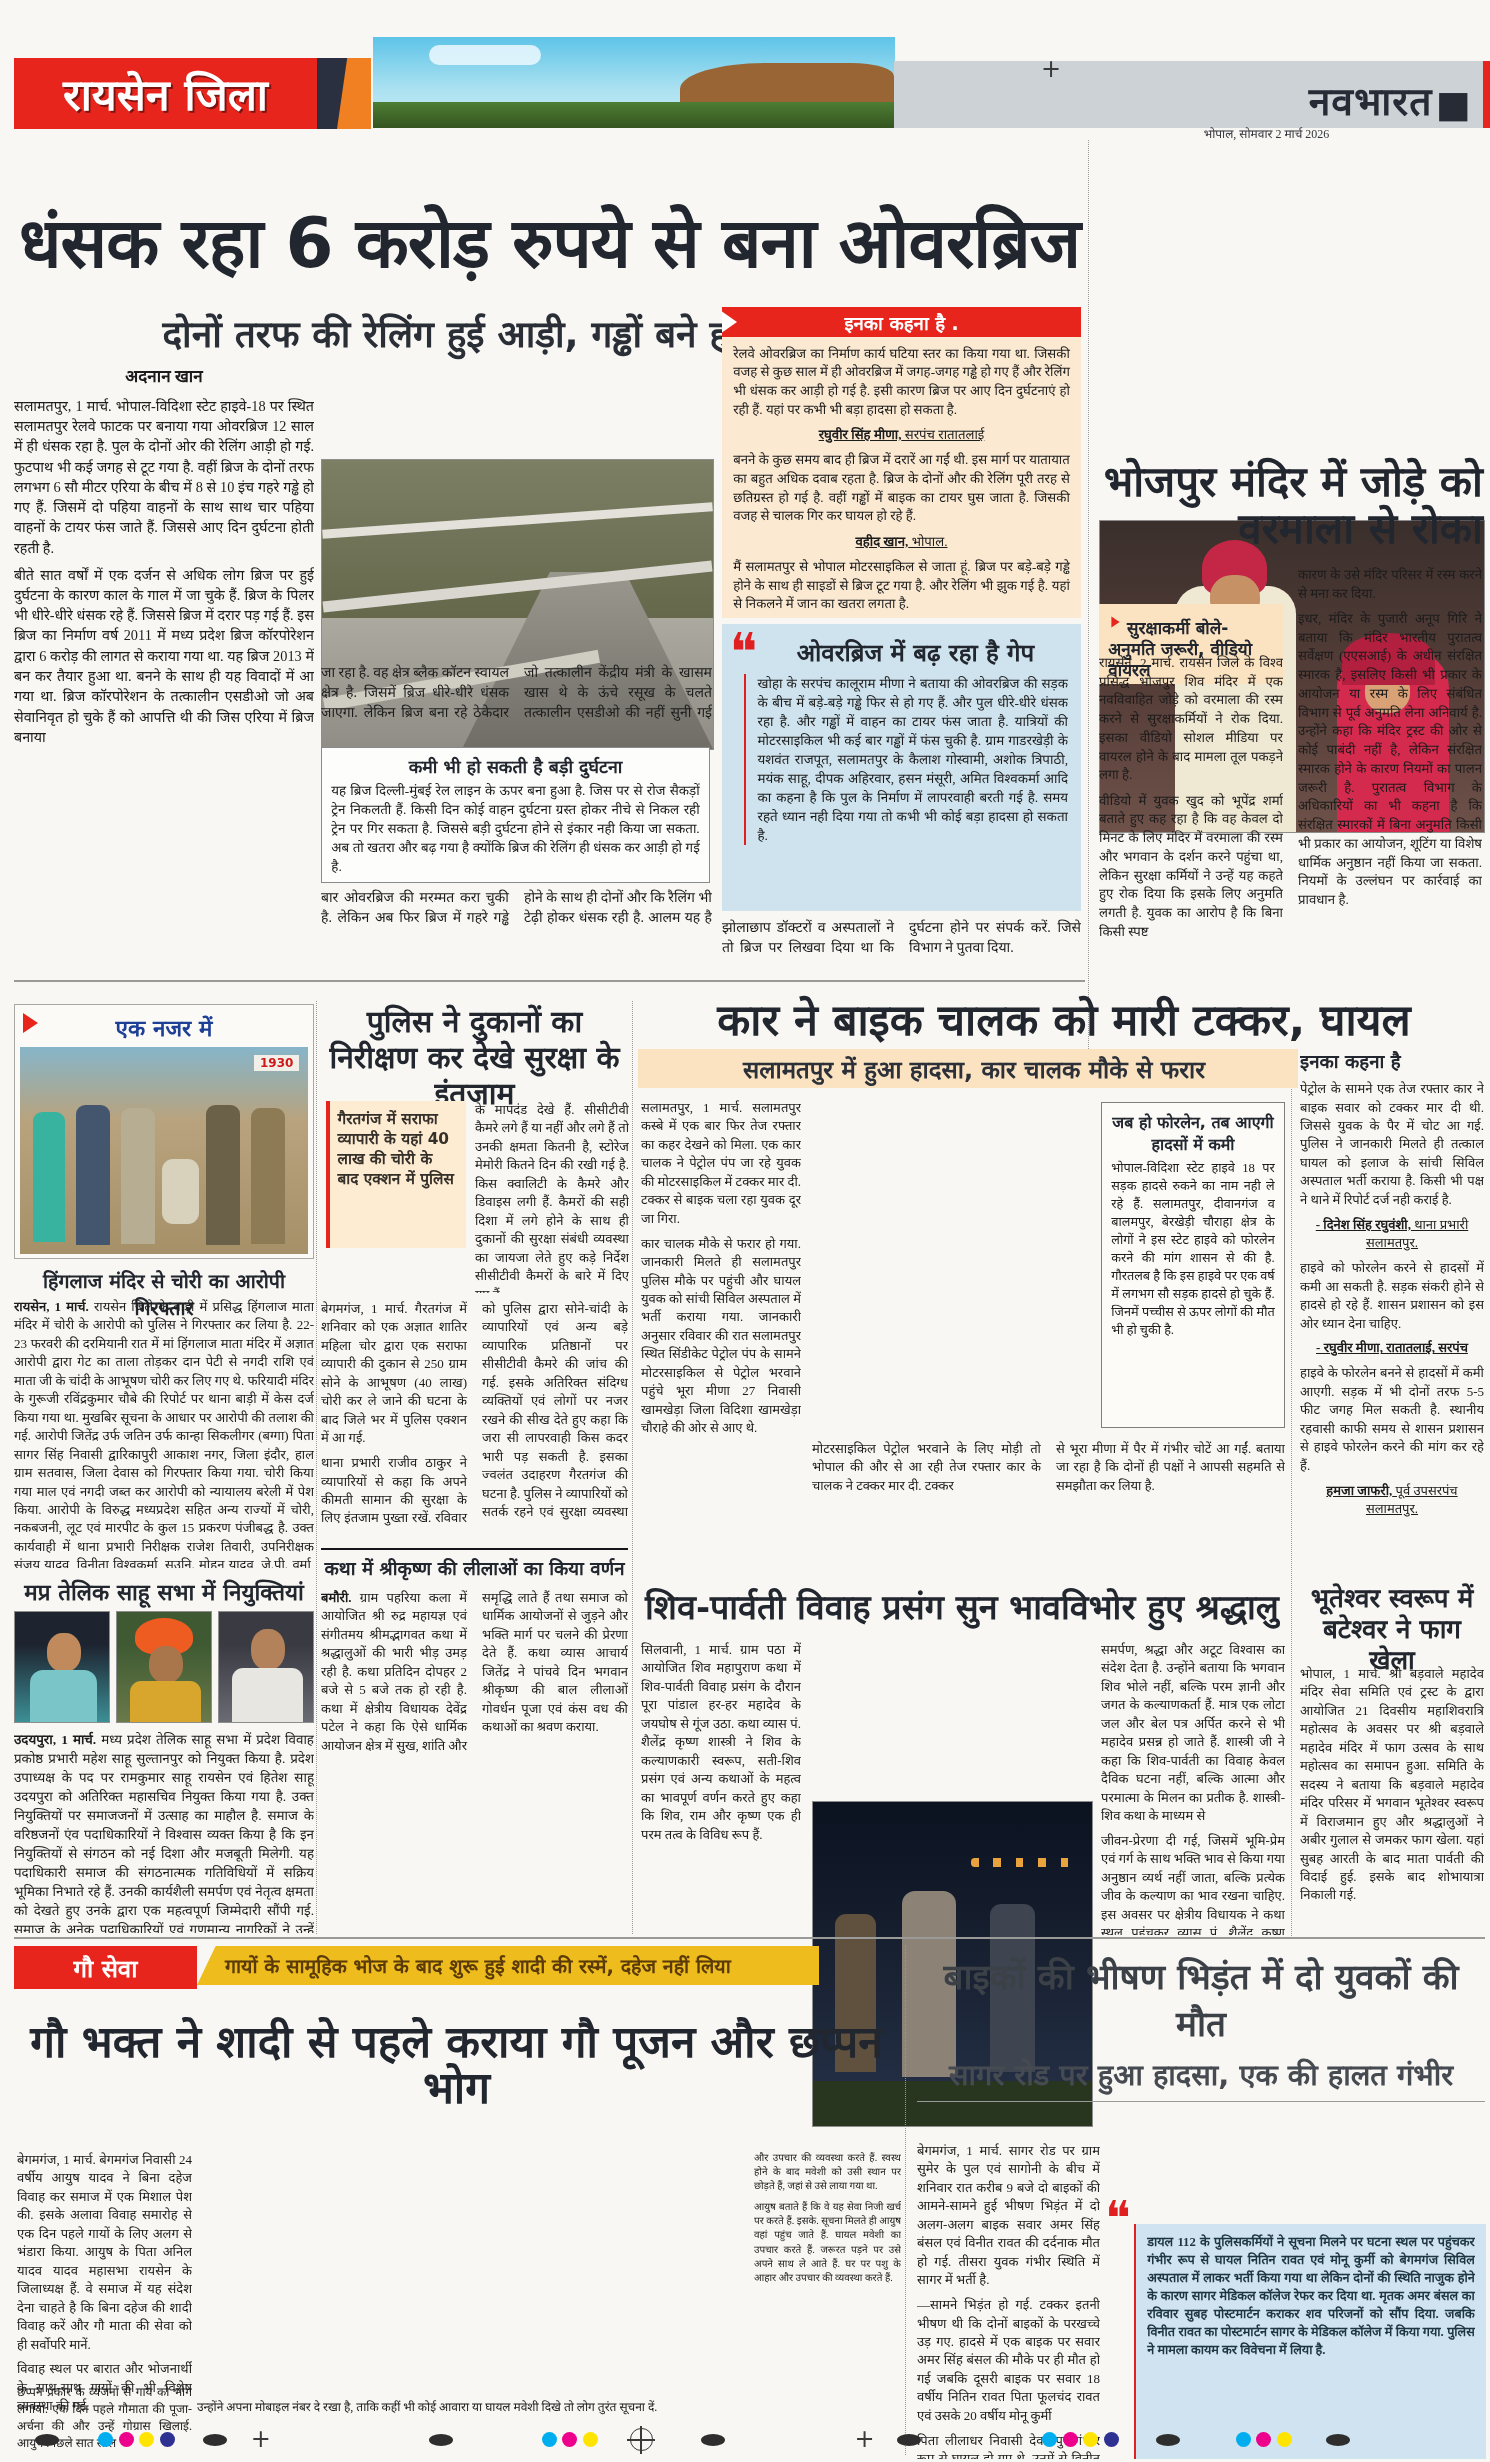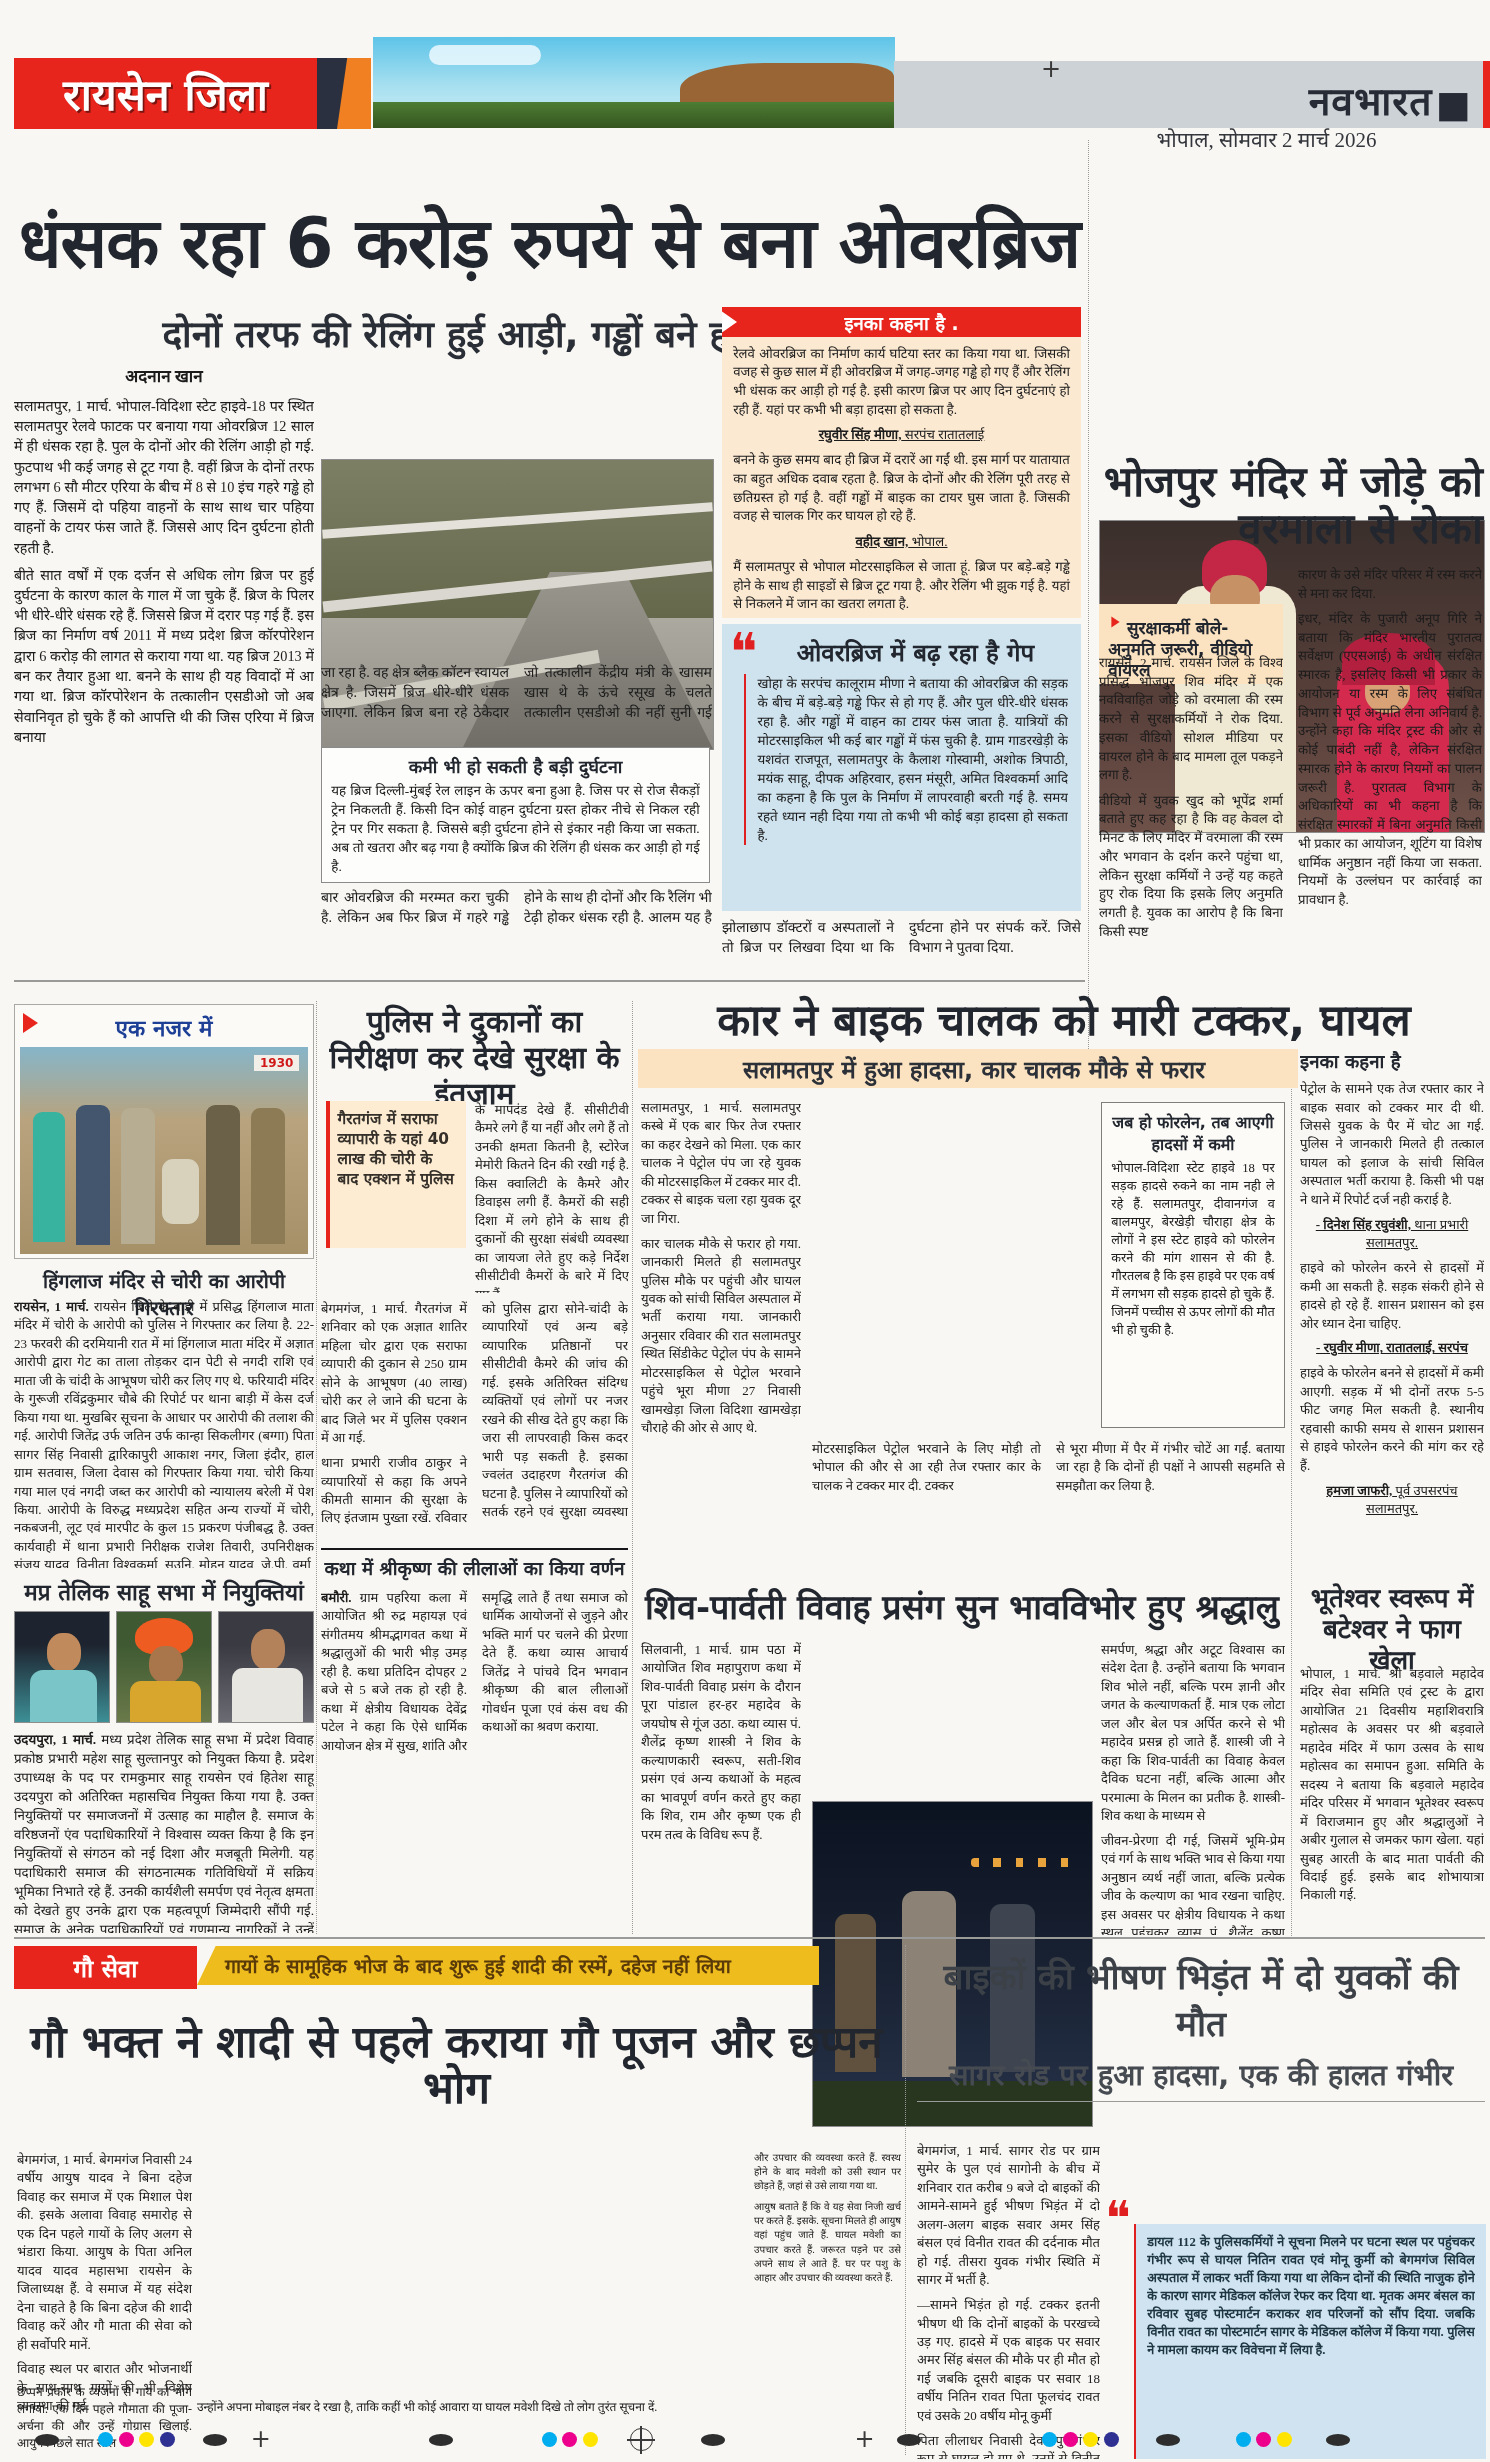--- a/index.html
+++ b/index.html
@@ -40,21 +40,21 @@
     <div class="abs" style="left:307px;top:26px;width:214px;height:65px;background:#9a6535;border-radius:40% 20% 0 0;"></div>
     <div class="abs" style="left:0;top:65px;width:522px;height:26px;background:linear-gradient(180deg,#4d7d34,#35551f);"></div>
     <div class="abs" style="left:56px;top:7.5px;width:112px;height:20.5px;background:#f4fbff;border-radius:18.6px;opacity:.8;"></div>
   </div>
   <div class="abs" style="left:894px;top:61px;width:589px;height:67px;background:#ccd2d5;"></div>
   <div class="abs regplus" style="left:1041px;top:63px;">+</div>
   <div class="abs" style="left:1080px;top:73px;width:391px;text-align:right;">
     <span class="hd" style="font-size:39px;color:#262b36;letter-spacing:0.9px;">नवभारत</span>
     <span class="hd" style="font-size:37px;color:#262b36;vertical-align:-1.9px;">■</span>
   </div>
-  <div class="abs" style="left:1080px;top:125px;width:373px;text-align:center;font-size:21px;color:#33363c;">भोपाल, सोमवार 2 मार्च 2026</div>
+  <div class="abs" style="left:1080px;top:125px;width:373px;text-align:center;font-size:12px;color:#33363c;">भोपाल, सोमवार 2 मार्च 2026</div>
   <div class="abs" style="left:1483px;top:61px;width:7.5px;height:67px;background:#e8251d;"></div>
 
   <div class="abs hd" style="left:14px;top:207px;width:1071px;font-size:69px;line-height:1.05;text-align:center;letter-spacing:-0.9px;">धंसक रहा 6 करोड़ रुपये से बना ओवरब्रिज</div>
   <div class="abs hd" style="left:14px;top:307px;width:1071px;font-size:37px;font-weight:bold;text-align:center;color:#2a2e36;">दोनों तरफ की रेलिंग हुई आड़ी, गड्ढों बने हादसों का कारण</div>
 
   <div class="abs body-text" style="left:14px;top:365px;width:300px;height:572px;font-size:14.3px;">
     <p class="byline">अदनान खान</p>
     <p>सलामतपुर, 1 मार्च. भोपाल-विदिशा स्टेट हाइवे-18 पर स्थित सलामतपुर रेलवे फाटक पर बनाया गया ओवरब्रिज 12 साल में ही धंसक रहा है. पुल के दोनों ओर की रेलिंग आड़ी हो गई. फुटपाथ भी कई जगह से टूट गया है. वहीं ब्रिज के दोनों तरफ लगभग 6 सौ मीटर एरिया के बीच में 8 से 10 इंच गहरे गड्ढे हो गए हैं. जिसमें दो पहिया वाहनों के साथ साथ चार पहिया वाहनों के टायर फंस जाते हैं. जिससे आए दिन दुर्घटना होती रहती है.</p>
     <p>बीते सात वर्षों में एक दर्जन से अधिक लोग ब्रिज पर हुई दुर्घटना के कारण काल के गाल में जा चुके हैं. ब्रिज के पिलर भी धीरे-धीरे धंसक रहे हैं. जिससे ब्रिज में दरार पड़ गई हैं. इस ब्रिज का निर्माण वर्ष 2011 में मध्य प्रदेश ब्रिज कॉरपोरेशन द्वारा 6 करोड़ की लागत से कराया गया था. यह ब्रिज 2013 में बन कर तैयार हुआ था. बनने के साथ ही यह विवादों में आ गया था. ब्रिज कॉरपोरेशन के तत्कालीन एसडीओ जो अब सेवानिवृत हो चुके हैं को आपत्ति थी की जिस एरिया में ब्रिज बनाया</p>
   </div>

